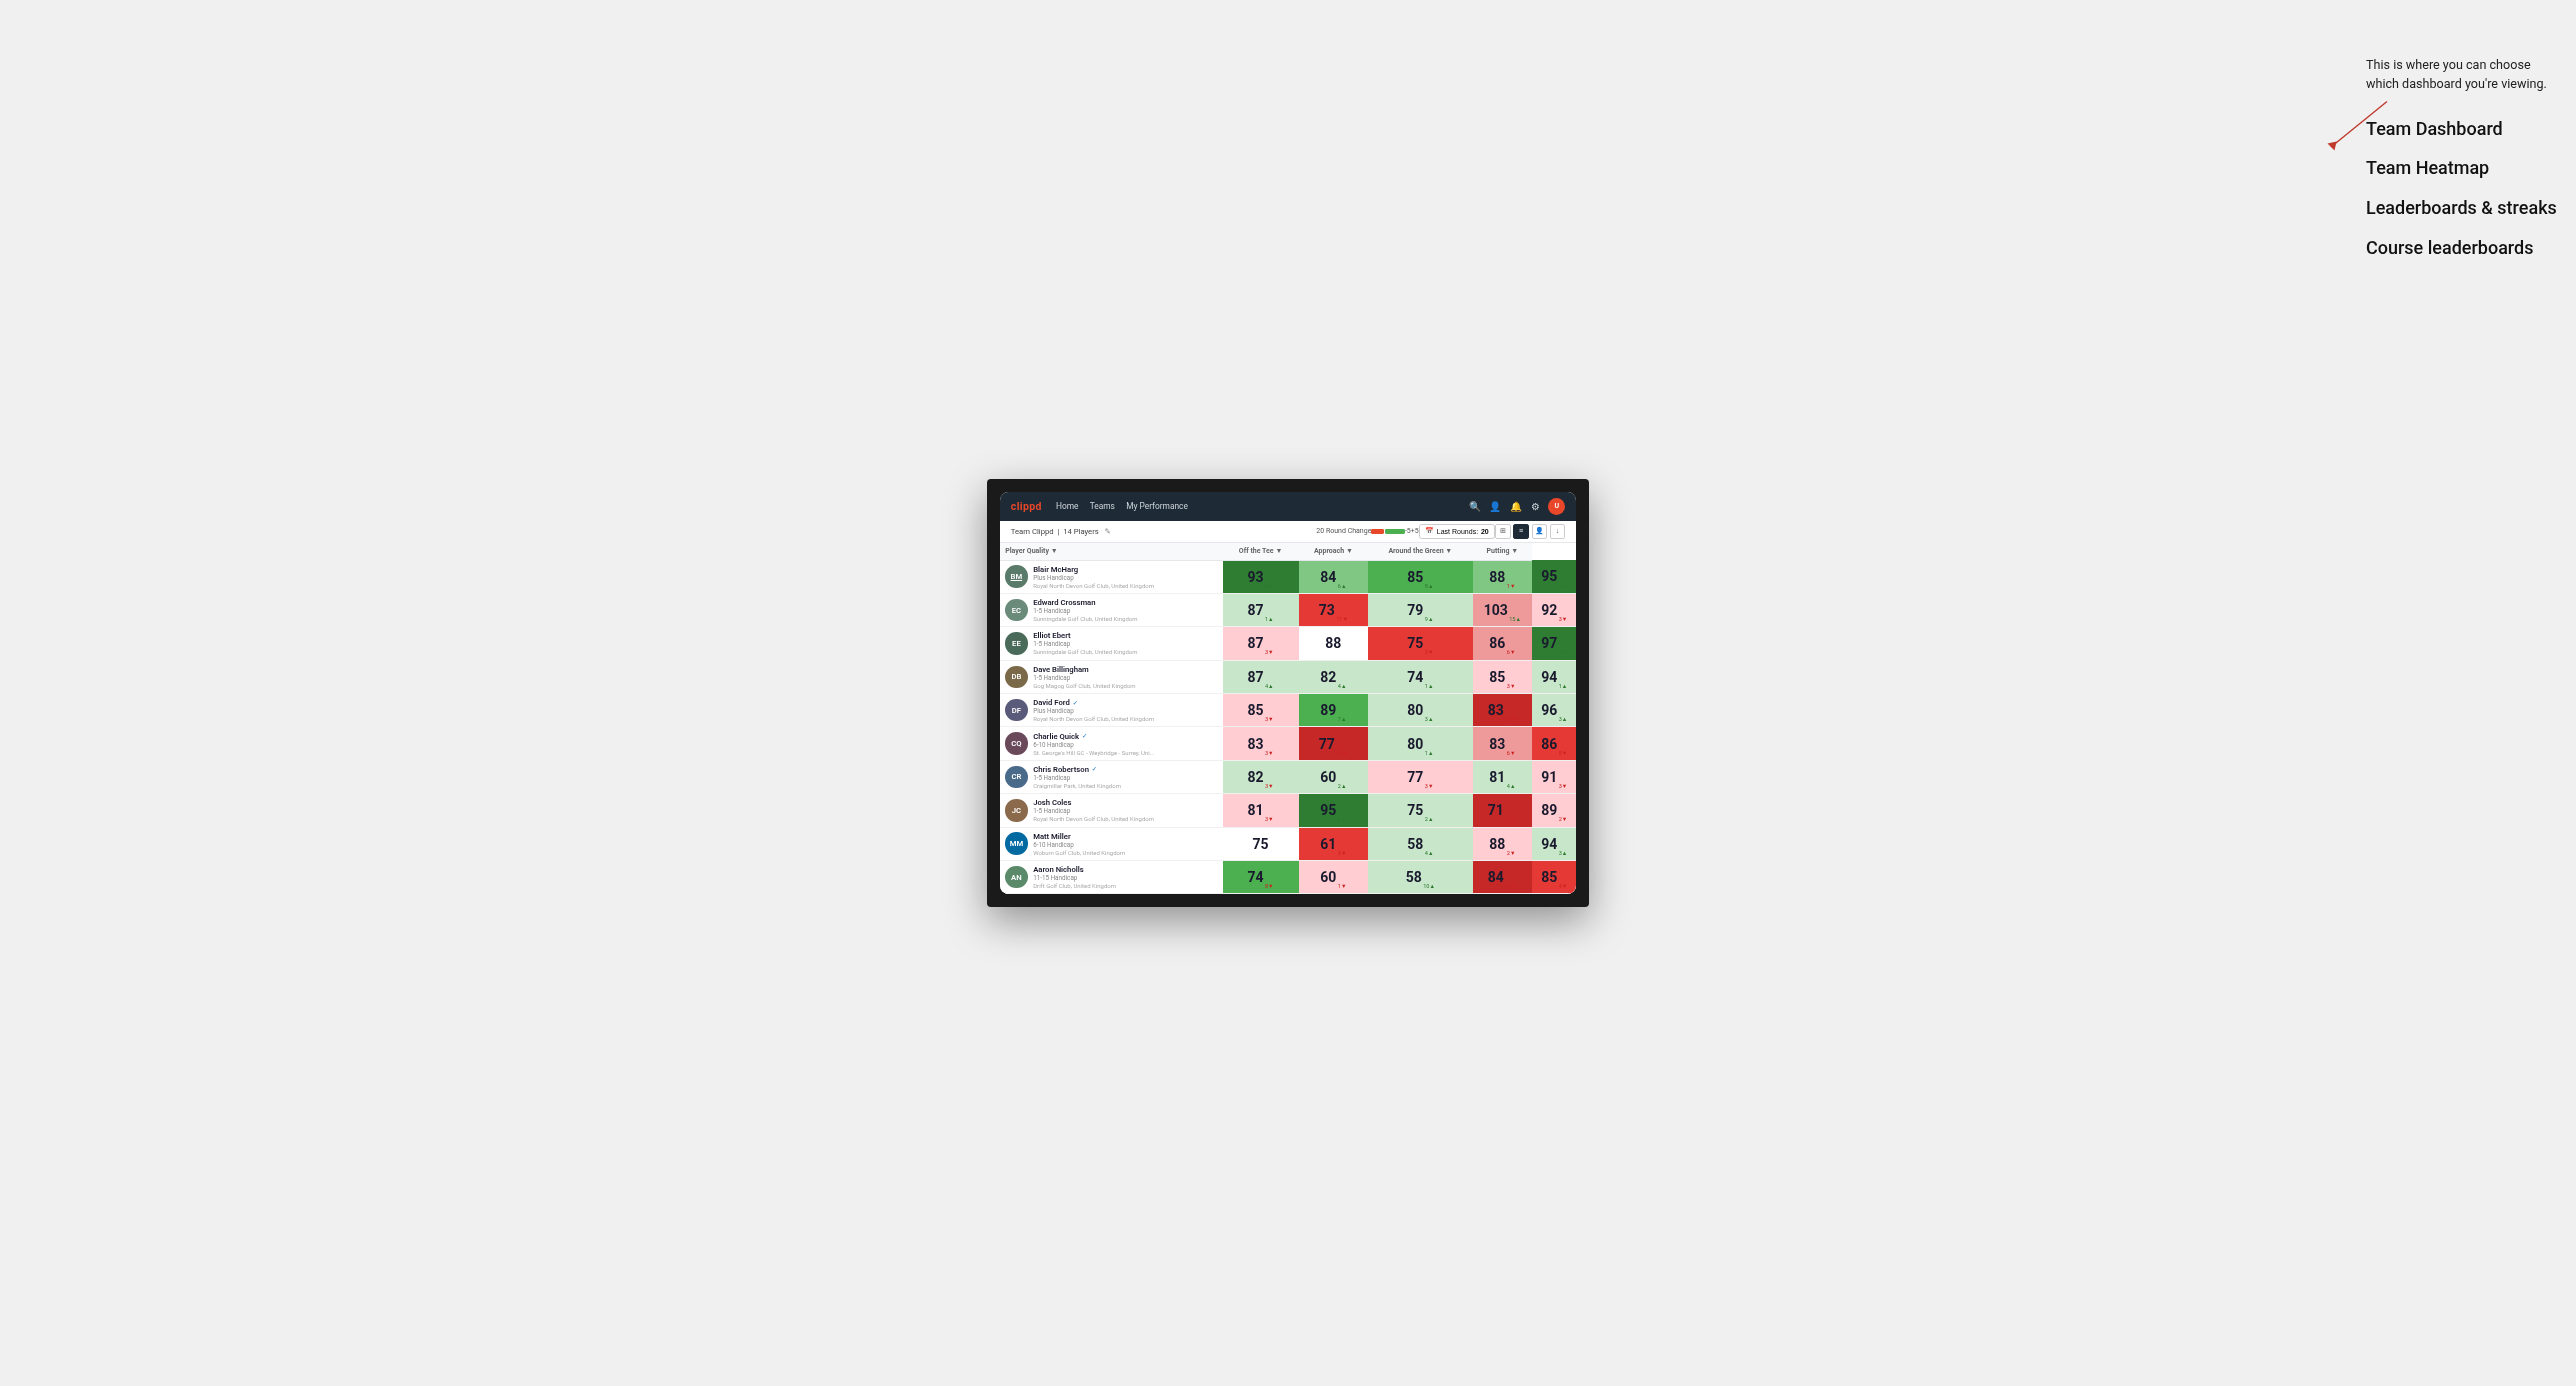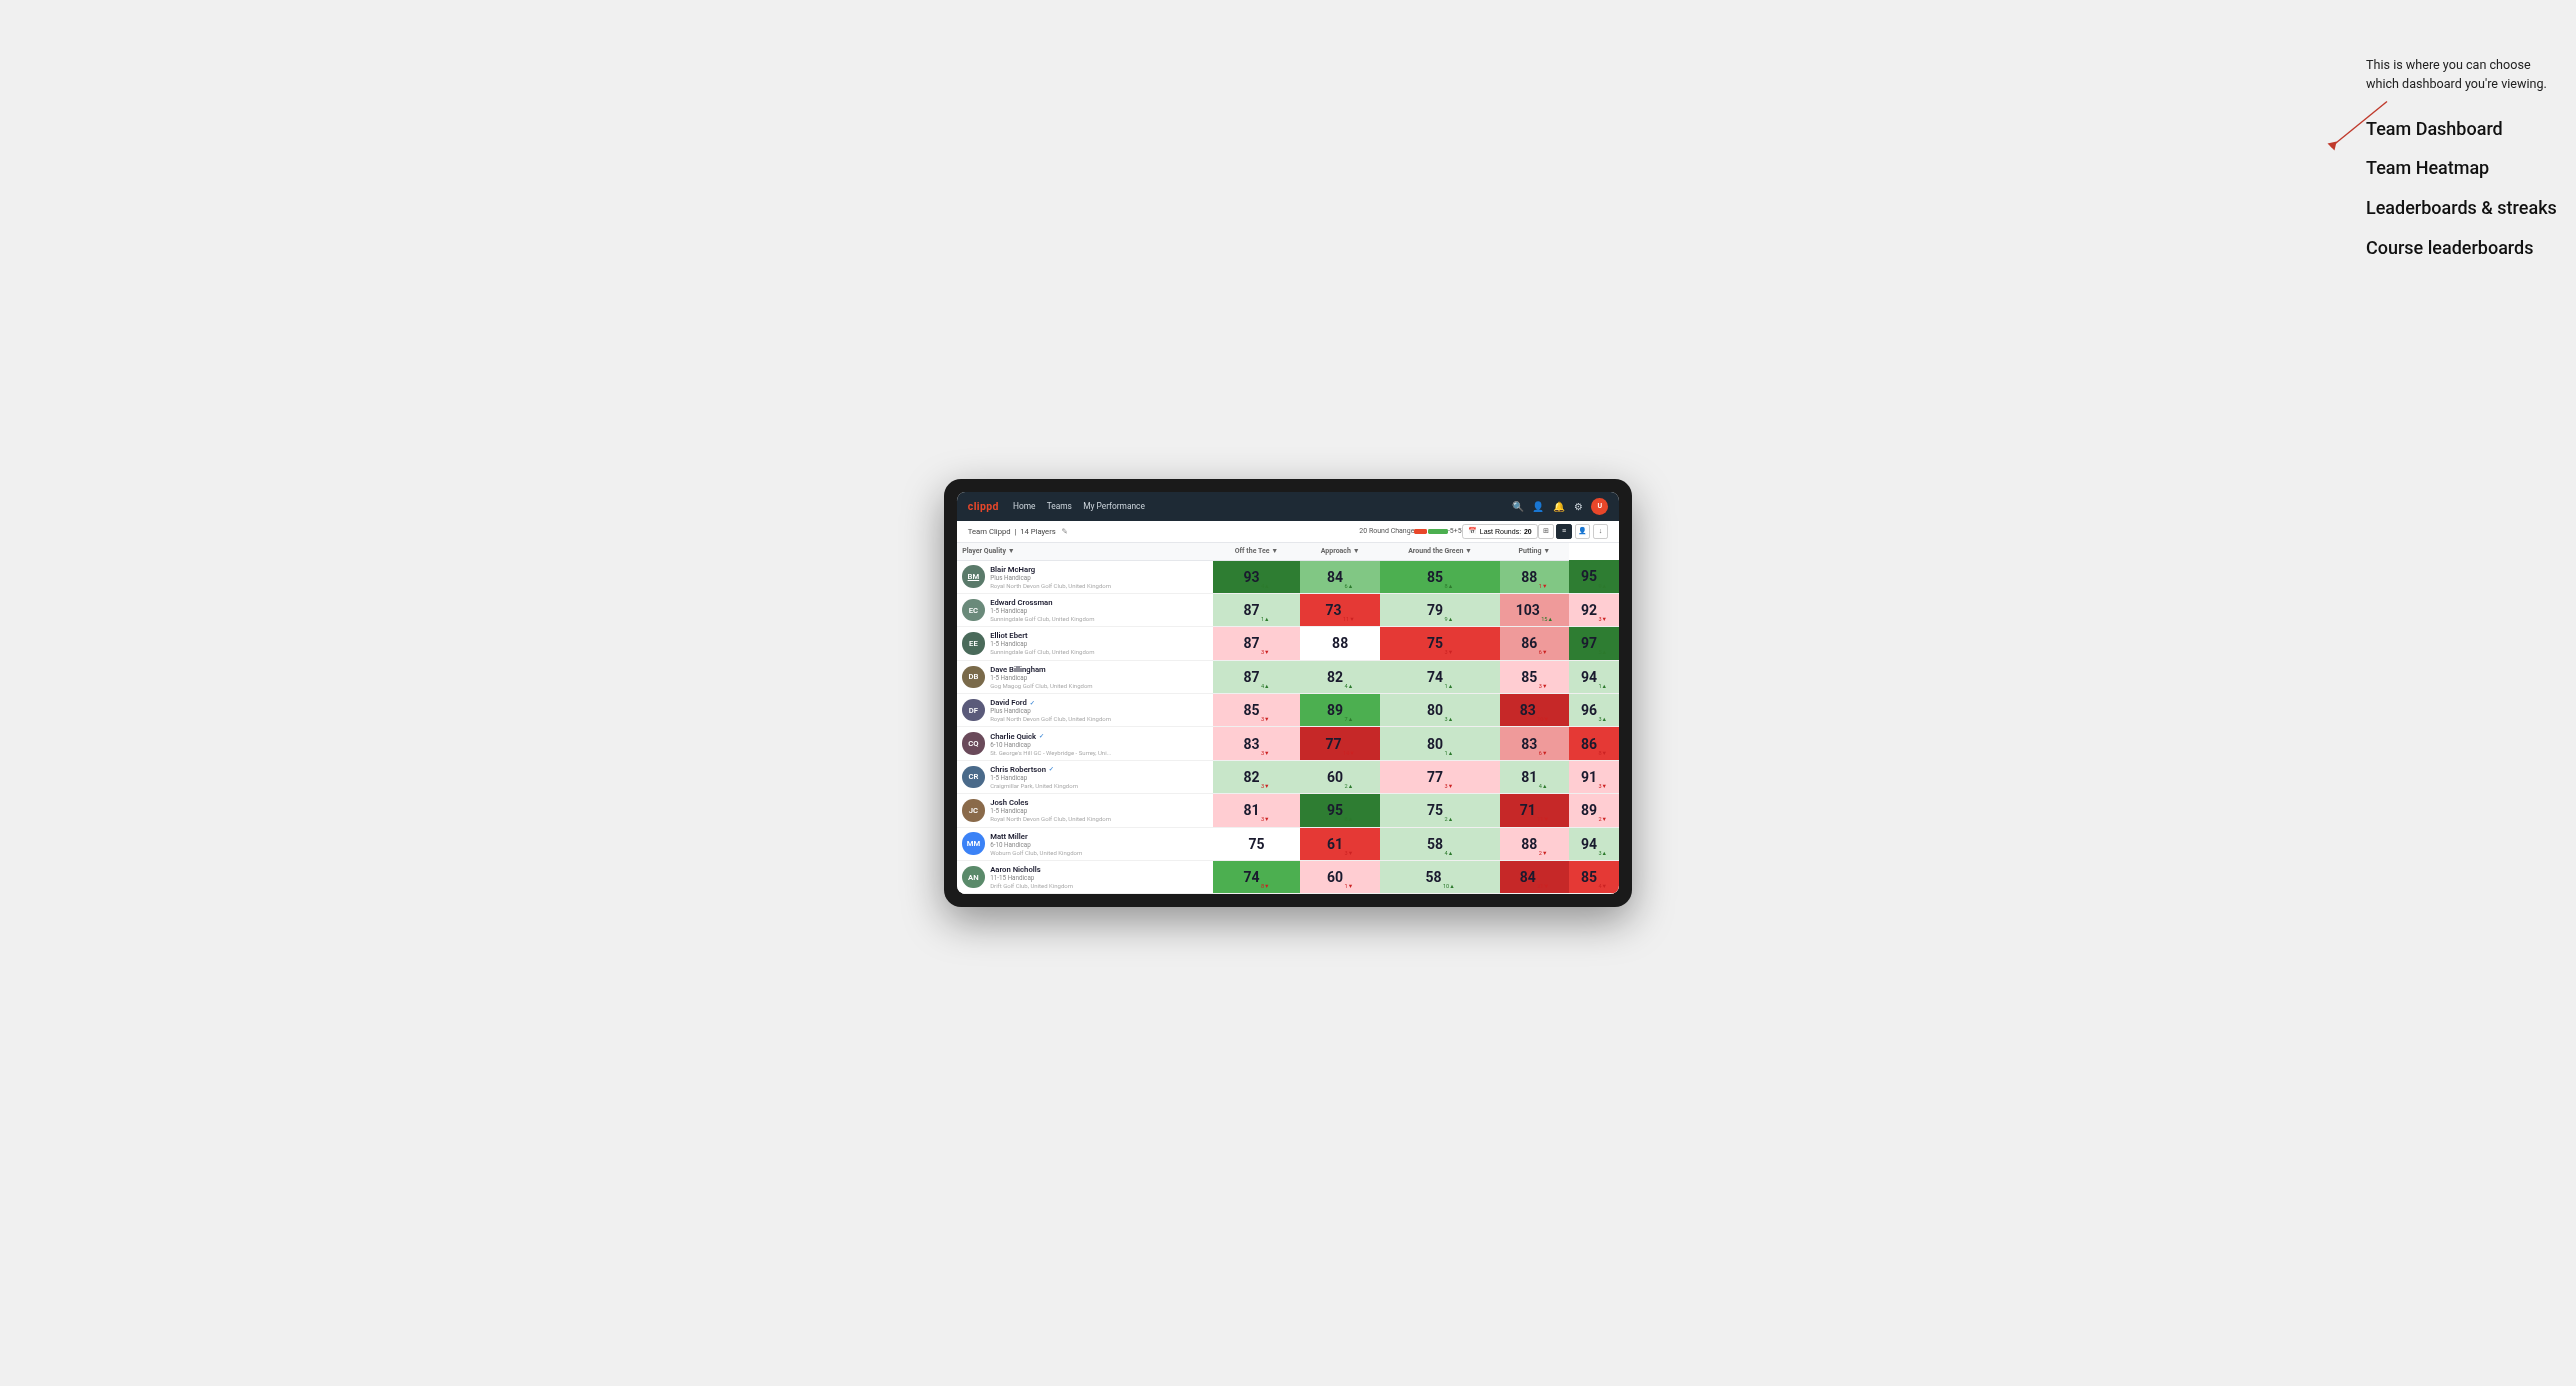--- a/index.html
+++ b/index.html
@@ -41,23 +41,23 @@
     }
     .annotation-list li {
       font-size: 18px;
       font-weight: 500;
       margin-bottom: 12.6px;
       color: #111;
     }
 
     
     .ipad-frame {
-      width: 688px;
+      width: 602px;
       background: #1a1a1a;
-      border-radius: 17px;
+      border-radius: 4px;
       padding: 12.6px;
       box-shadow: 0 14px 42px rgba(0,0,0,0.4);
       position: relative;
     }
     .ipad-screen {
       background: #fff;
       border-radius: 8.4px;
       overflow: hidden;
     }
 
@@ -757,21 +757,21 @@
               <td class="score-cell bg-red-pale">
                 <div class="score-box">
                   <span>89</span>
                   <span class="score-change down">2▼</span>
                 </div>
               </td>
             </tr>
             <tr>
               <td>
                 <div class="player-cell">
-                  <div class="player-avatar" style="background: #3b82f6;">MM</div>
+                  <div class="player-avatar" style="background: #0369a1;">MM</div>
                   <div class="player-info">
                     <div class="player-name">Matt Miller</div>
                     <div class="player-handicap">6-10 Handicap</div>
                     <div class="player-club">Woburn Golf Club, United Kingdom</div>
                   </div>
                 </div>
               </td>
               <td class="score-cell bg-white">
                 <div class="score-box">
                   <span>75</span>

